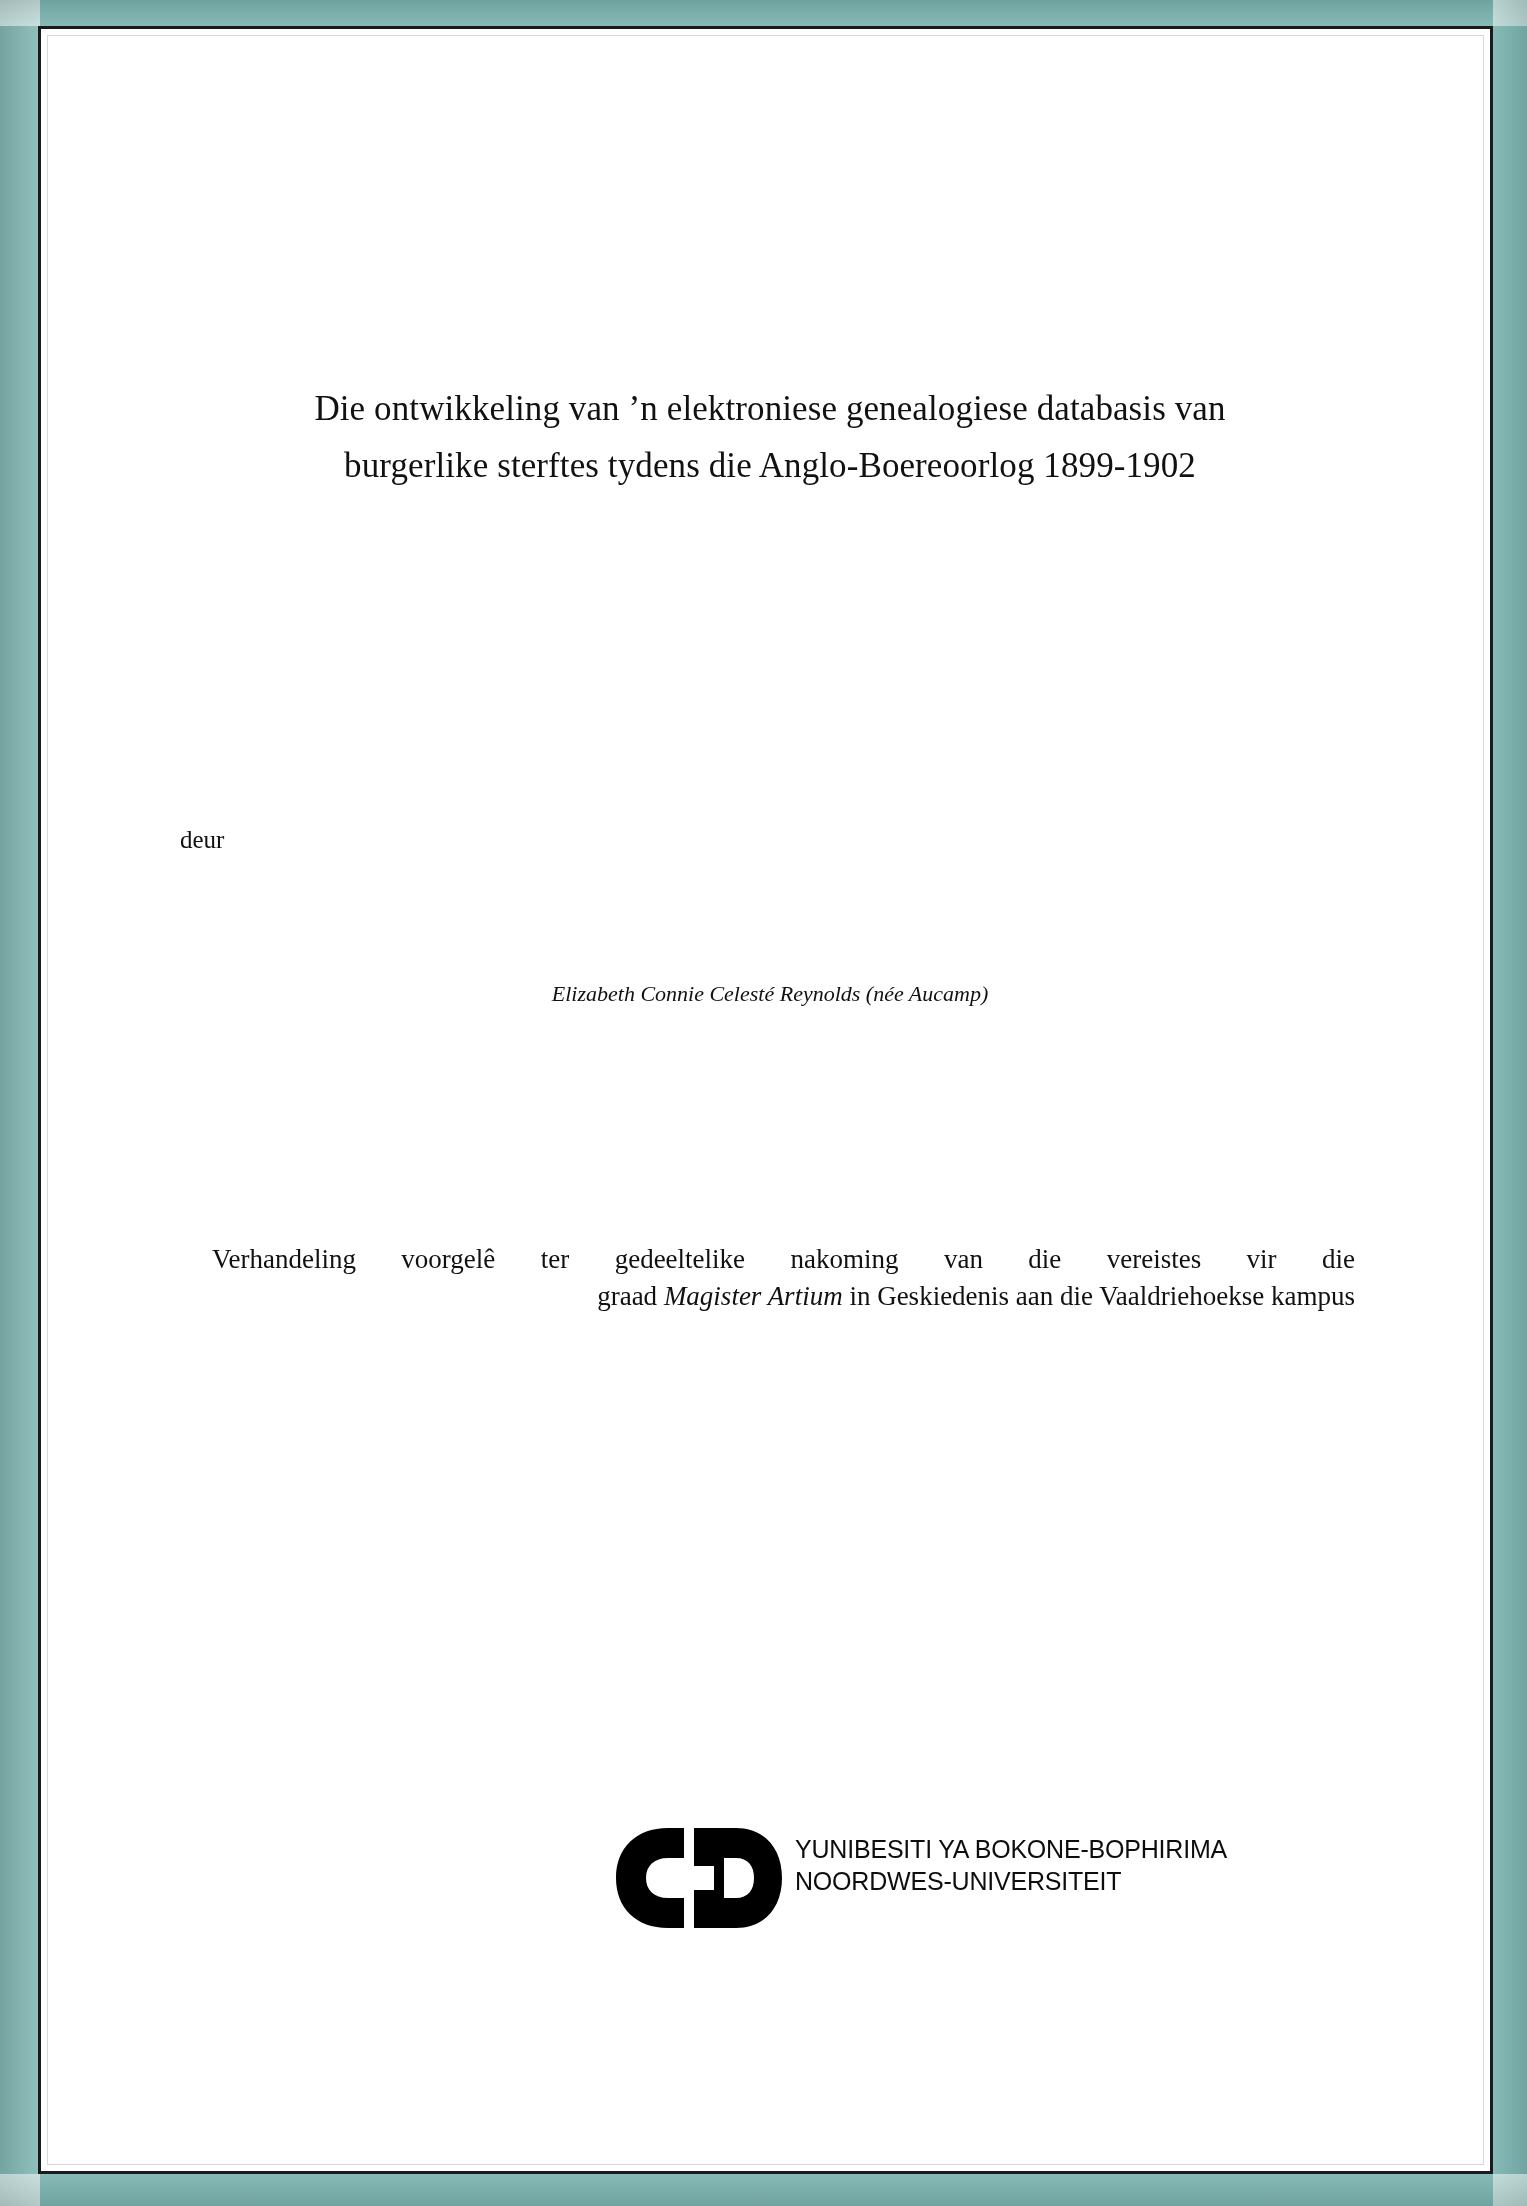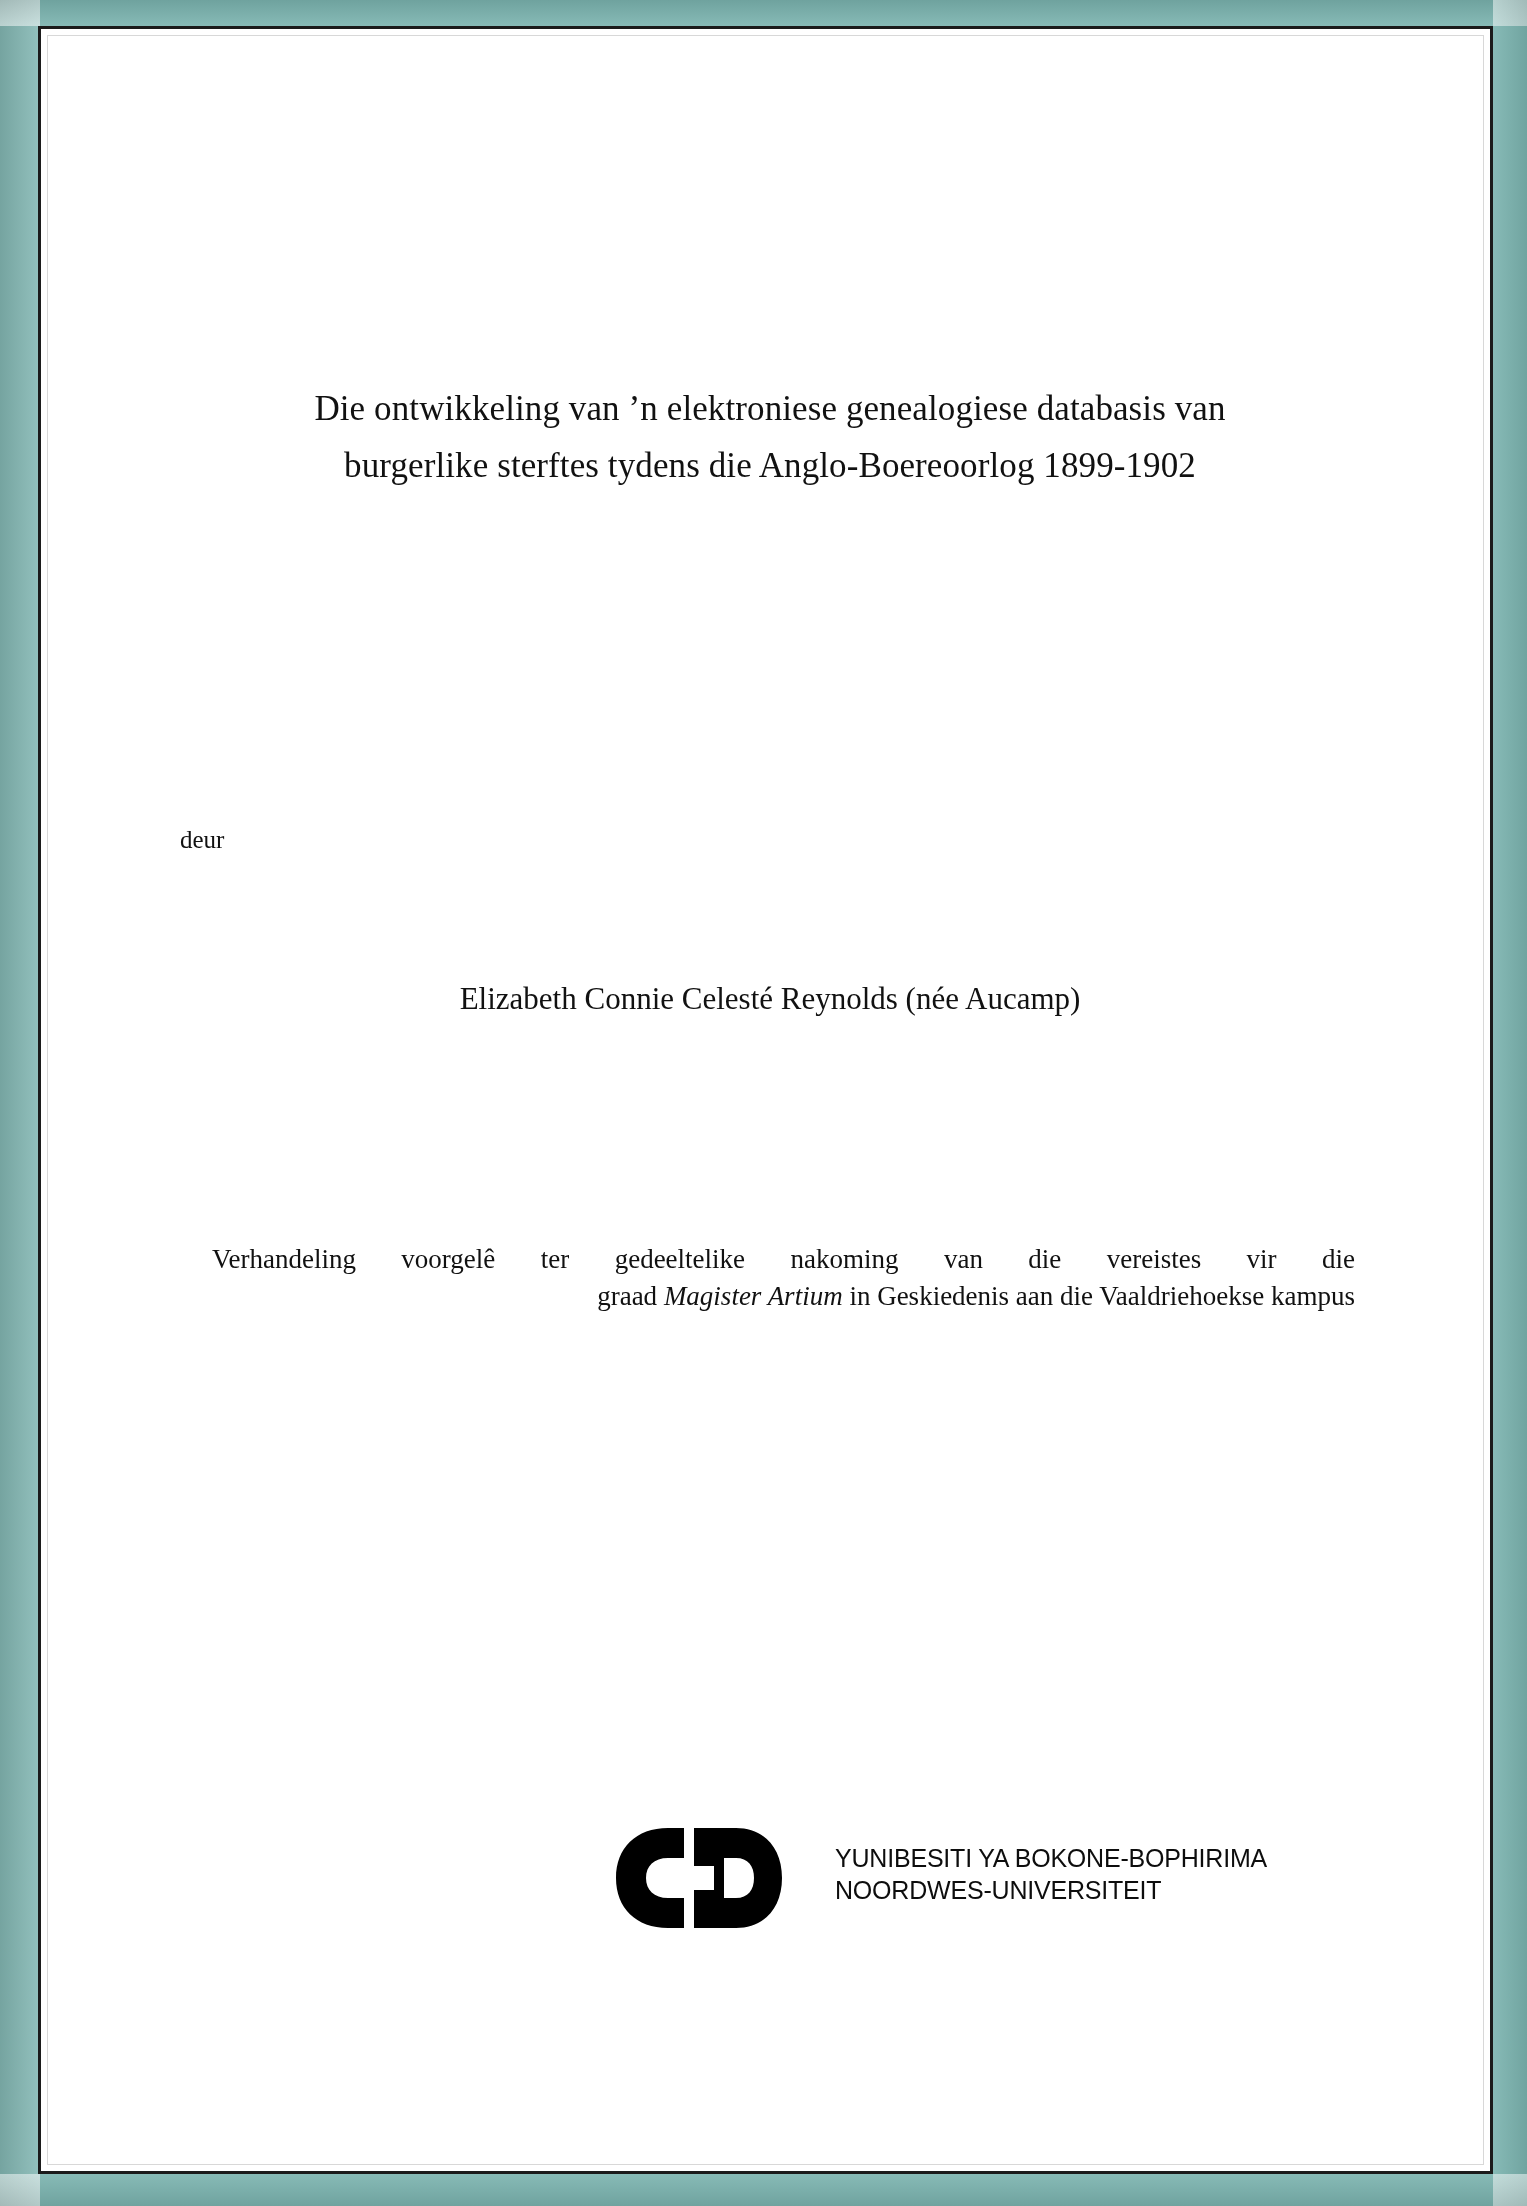--- a/index.html
+++ b/index.html
@@ -77,21 +77,22 @@
     text-align: left;
     font-size: 25px;
   }
 
   .author {
     position: absolute;
     left: 30px;
     top: 955px;
     width: 1180px;
     text-align: center;
-    font-size: 31px;
+    font-size: 22px;
+    font-style: italic;
   }
 
   .statement {
     position: absolute;
     left: 50px;
     top: 1215px;
     width: 1155px;
     font-size: 27px;
     line-height: 1.36;
   }
@@ -130,28 +131,27 @@
     top: 6px;
     width: 200px;
     height: 112px;
   }
   .logo-mark svg {
     display: block;
   }
   .logo-text {
     position: absolute;
     left: 245px;
-    top: 26px;
+    top: 17px;
     font-family: "Liberation Sans", sans-serif;
     font-size: 25px;
     line-height: 1.28;
     letter-spacing: -0.2px;
     color: #0d0d0d;
     white-space: nowrap;
-    margin-left: 40px;
   }
 
   
   .edge-shadow-left {
     position: absolute;
     left: 0; top: 0; width: 40px; height: 2206px;
     background: linear-gradient(to right, #c9c9c9, #ffffff);
     opacity: 0.55;
   }
   .edge-shadow-top {

